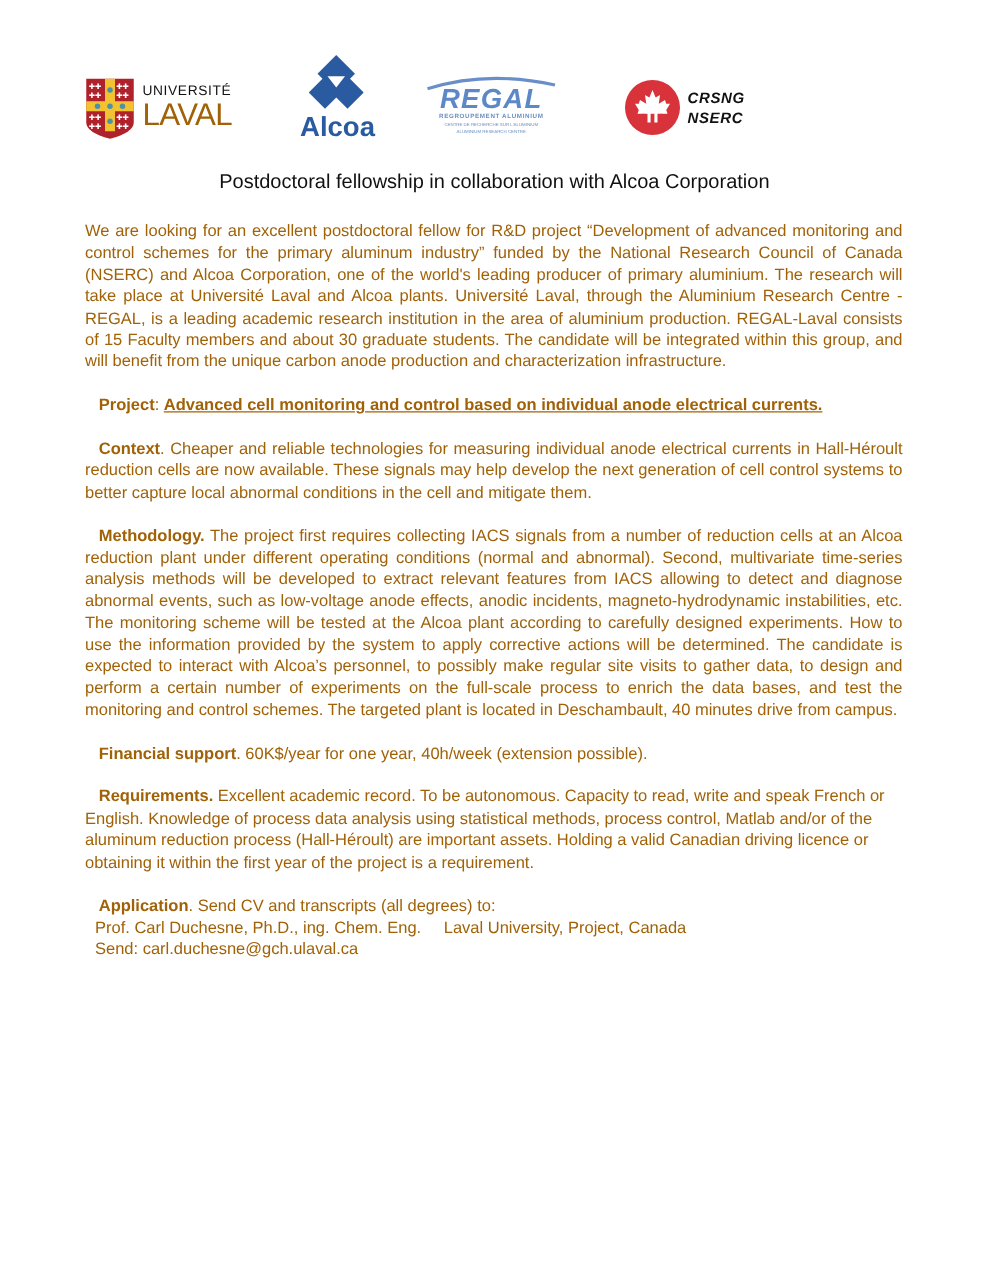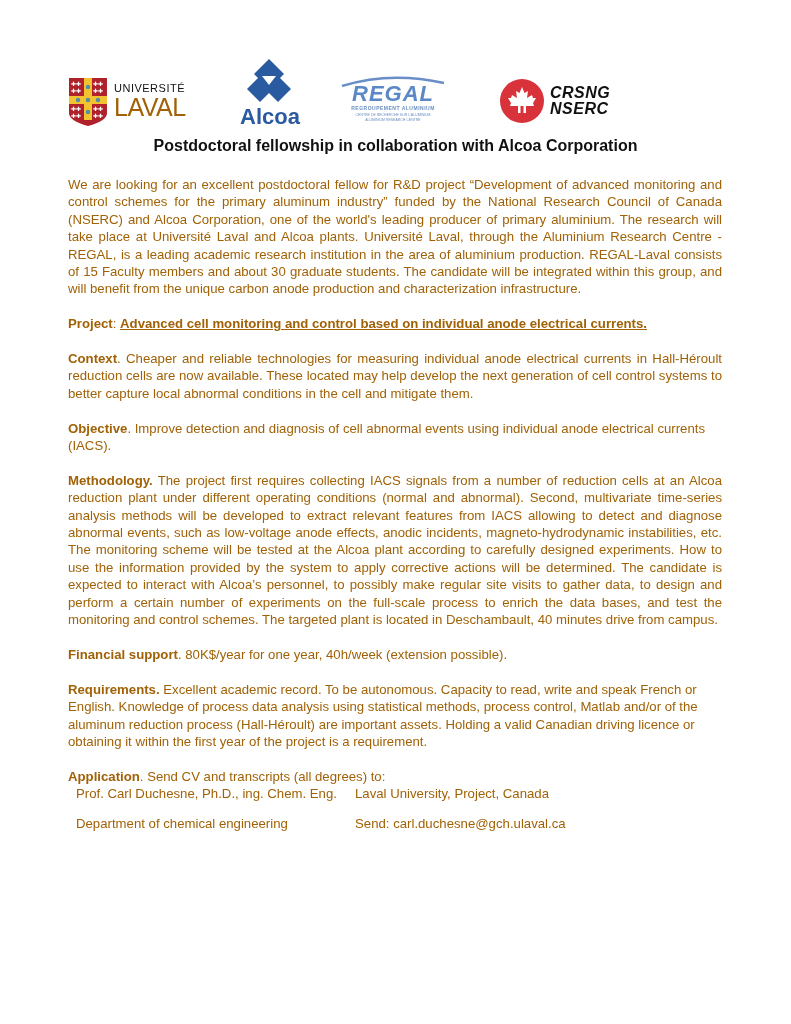--- a/index.html
+++ b/index.html
@@ -1,18 +1,18 @@
 <!DOCTYPE html>
 <html><head>
 <meta charset="utf-8">
 <style>
   html, body { margin: 0; padding: 0; background: #ffffff; }
   body { width: 791px; height: 1024px; position: relative; overflow: hidden;
          font-family: "Liberation Sans", sans-serif; color: #111; }
-  .logos { position: absolute; top: 55px; left: 0; width: 633px; height: 80px; }
+  .logos { position: absolute; top: 40px; left: 0; width: 633px; height: 80px; }
   .logo { position: absolute; }
   .ul-logo { left: 68px; top: 22px; width: 122px; height: 50px; }
   .ul-shield { position: absolute; left: 0; top: 0; width: 40px; height: 50px; }
   .ul-text { position: absolute; left: 46px; top: 6px; line-height: 1; }
   .ul-text .t1 { font-size: 11px; letter-spacing: 0.5px; font-weight: normal; color: #111; display:block; }
   .ul-text .t2 { font-size: 25px; font-weight: normal; color: #a16207; display:block; margin-top: 1px; letter-spacing: -0.5px; }
 
   .alcoa-logo { left: 230px; top: 4px; width: 80px; height: 72px; }
   .alcoa-mark { position: absolute; left: 17px; top: 0; width: 44px; height: 44px; }
   .alcoa-text { position: absolute; left: 0; top: 45px; width: 80px; text-align: center;
@@ -22,34 +22,34 @@
   .regal-logo svg { position: absolute; left: 0; top: 0; }
   .regal-text { position: absolute; left: 0; top: 8px; width: 106px; text-align: center;
                 font-size: 22px; font-weight: bold; color: #5c88c8; letter-spacing: 1px; font-style: italic; }
   .regal-sub { position: absolute; left: 0; top: 32px; width: 106px; text-align: center;
                font-size: 5px; font-weight: bold; color: #6a8fc0; letter-spacing: 0.5px; }
   .regal-sub2 { position: absolute; left: 0; top: 40px; width: 106px; text-align: center;
                 font-size: 3.5px; color: #6a8fc0; line-height: 1.3; }
 
   .nserc-logo { left: 500px; top: 24px; width: 115px; height: 44px; }
   .nserc-circle { position: absolute; left: 0; top: 0; width: 44px; height: 44px; }
-  .nserc-text { position: absolute; left: 50px; top: 6px; font-size: 16px; font-weight: bold;
+  .nserc-text { position: absolute; left: 50px; top: 6px; font-size: 12px; font-weight: bold;
                 font-style: italic; line-height: 16px; color: #111; letter-spacing: 0.5px; }
 
   .title { position: absolute; top: 137px; left: 0; width: 791px; text-align: center;
-           font-size: 16px; font-weight: bold; color: #111; }
+           font-size: 16px; font-weight: normal; color: #111; }
 
   .content { position: absolute; left: 68px; top: 176px; width: 654px;
              font-size: 13.2px; line-height: 17.4px; color: #a16207; }
   .content p { margin: 0 0 17.4px 0; }
   .justify { text-align: justify; }
-  .b { font-weight: bold; }
+  .b { font-weight: bold; margin-left: 11px; }
   .u { text-decoration: underline; font-weight: bold; }
 
-  .app-table { margin-left: 8px; display: grid; grid-template-columns: 279px auto; row-gap: 12px; }
+  .app-table { margin-left: 8px; display: grid; grid-template-columns: 279px auto; row-gap: 0; }
 </style>
 </head>
 <body>
 
 <div class="logos">
   <div class="logo ul-logo">
     <svg class="ul-shield" viewBox="0 0 40 50">
       <path d="M1 1 H39 V36 Q39 44 20 49 Q1 44 1 36 Z" fill="#b0222b"></path>
       <rect x="16" y="1" width="8" height="42" fill="#f2c230"></rect>
       <rect x="1" y="19" width="38" height="8" fill="#f2c230"></rect>
@@ -113,33 +113,31 @@
   </div>
 </div>
 
 <div class="title">Postdoctoral fellowship in collaboration with Alcoa Corporation</div>
 
 <div class="content">
   <p class="justify">We are looking for an excellent postdoctoral fellow for R&amp;D project “Development of advanced monitoring and control schemes for the primary aluminum industry” funded by the National Research Council of Canada (NSERC) and Alcoa Corporation, one of the world's leading producer of primary aluminium. The research will take place at Université Laval and Alcoa plants. Université Laval, through the Aluminium Research Centre - REGAL, is a leading academic research institution in the area of aluminium production. REGAL-Laval consists of 15 Faculty members and about 30 graduate students. The candidate will be integrated within this group, and will benefit from the unique carbon anode production and characterization infrastructure.</p>
 
   <p><span class="b">Project</span><span>: </span><span class="u">Advanced cell monitoring and control based on individual anode electrical currents.</span></p>
 
-  <p class="justify"><span class="b">Context</span><span>. Cheaper and reliable technologies for measuring individual anode electrical currents in Hall-Héroult reduction cells are now available. These located may help develop the next generation of cell control systems to better capture local abnormal conditions in the cell and mitigate them.</span></p>
+  <p class="justify"><span class="b">Context</span><span>. Cheaper and reliable technologies for measuring individual anode electrical currents in Hall-Héroult reduction cells are now available. These signals may help develop the next generation of cell control systems to better capture local abnormal conditions in the cell and mitigate them.</span></p>
 
-  <p><span class="b">Objective</span><span>. Improve detection and diagnosis of cell abnormal events using individual anode electrical currents (IACS).</span></p>
 
   <p class="justify"><span class="b">Methodology.</span><span> The project first requires collecting IACS signals from a number of reduction cells at an Alcoa reduction plant under different operating conditions (normal and abnormal). Second, multivariate time-series analysis methods will be developed to extract relevant features from IACS allowing to detect and diagnose abnormal events, such as low-voltage anode effects, anodic incidents, magneto-hydrodynamic instabilities, etc. The monitoring scheme will be tested at the Alcoa plant according to carefully designed experiments. How to use the information provided by the system to apply corrective actions will be determined. The candidate is expected to interact with Alcoa’s personnel, to possibly make regular site visits to gather data, to design and perform a certain number of experiments on the full-scale process to enrich the data bases, and test the monitoring and control schemes. The targeted plant is located in Deschambault, 40 minutes drive from campus.</span></p>
 
 
-  <p><span class="b">Financial support</span><span>. 80K$/year for one year, 40h/week (extension possible).</span></p>
+  <p><span class="b">Financial support</span><span>. 60K$/year for one year, 40h/week (extension possible).</span></p>
 
   <p><span class="b">Requirements.</span><span> Excellent academic record. To be autonomous. Capacity to read, write and speak French or English. Knowledge of process data analysis using statistical methods, process control, Matlab and/or of the aluminum reduction process (Hall-Héroult) are important assets. Holding a valid Canadian driving licence or obtaining it within the first year of the project is a requirement.</span></p>
 
   <div>
     <div><span class="b">Application</span><span>. Send CV and transcripts (all degrees) to:</span></div>
     <div class="app-table">
       <div>Prof. Carl Duchesne, Ph.D., ing. Chem. Eng.</div>
       <div>Laval University, Project, Canada</div>
-      <div>Department of chemical engineering</div>
       <div>Send: carl.duchesne@gch.ulaval.ca</div>
     </div>
   </div>
 </div>
 
 </body></html>

